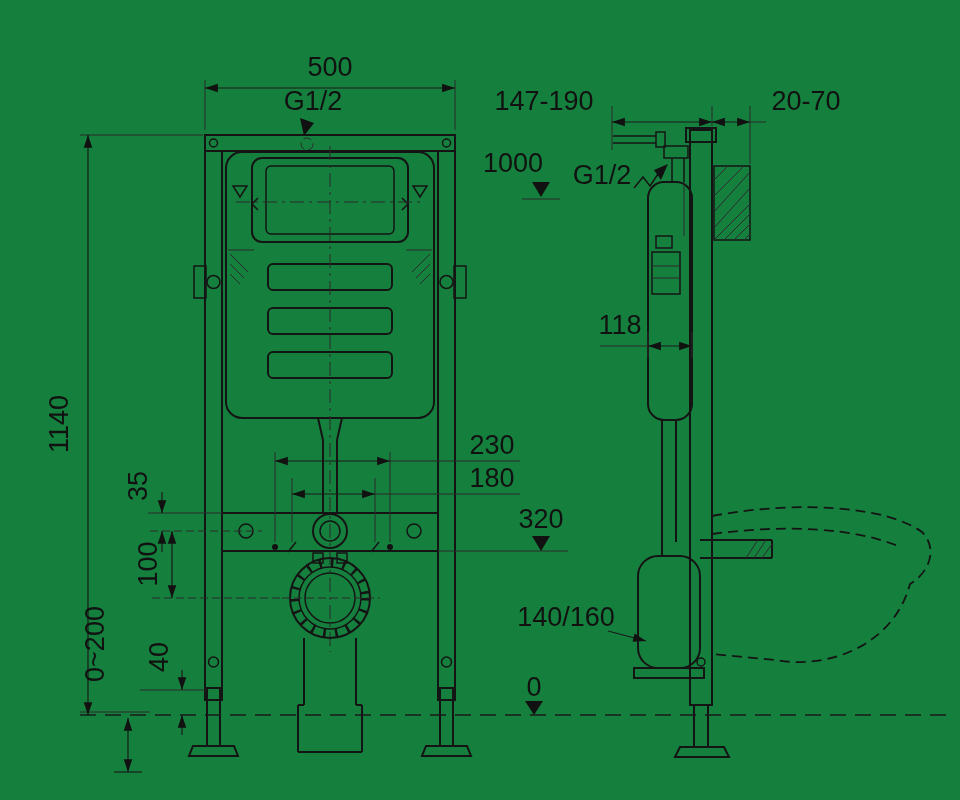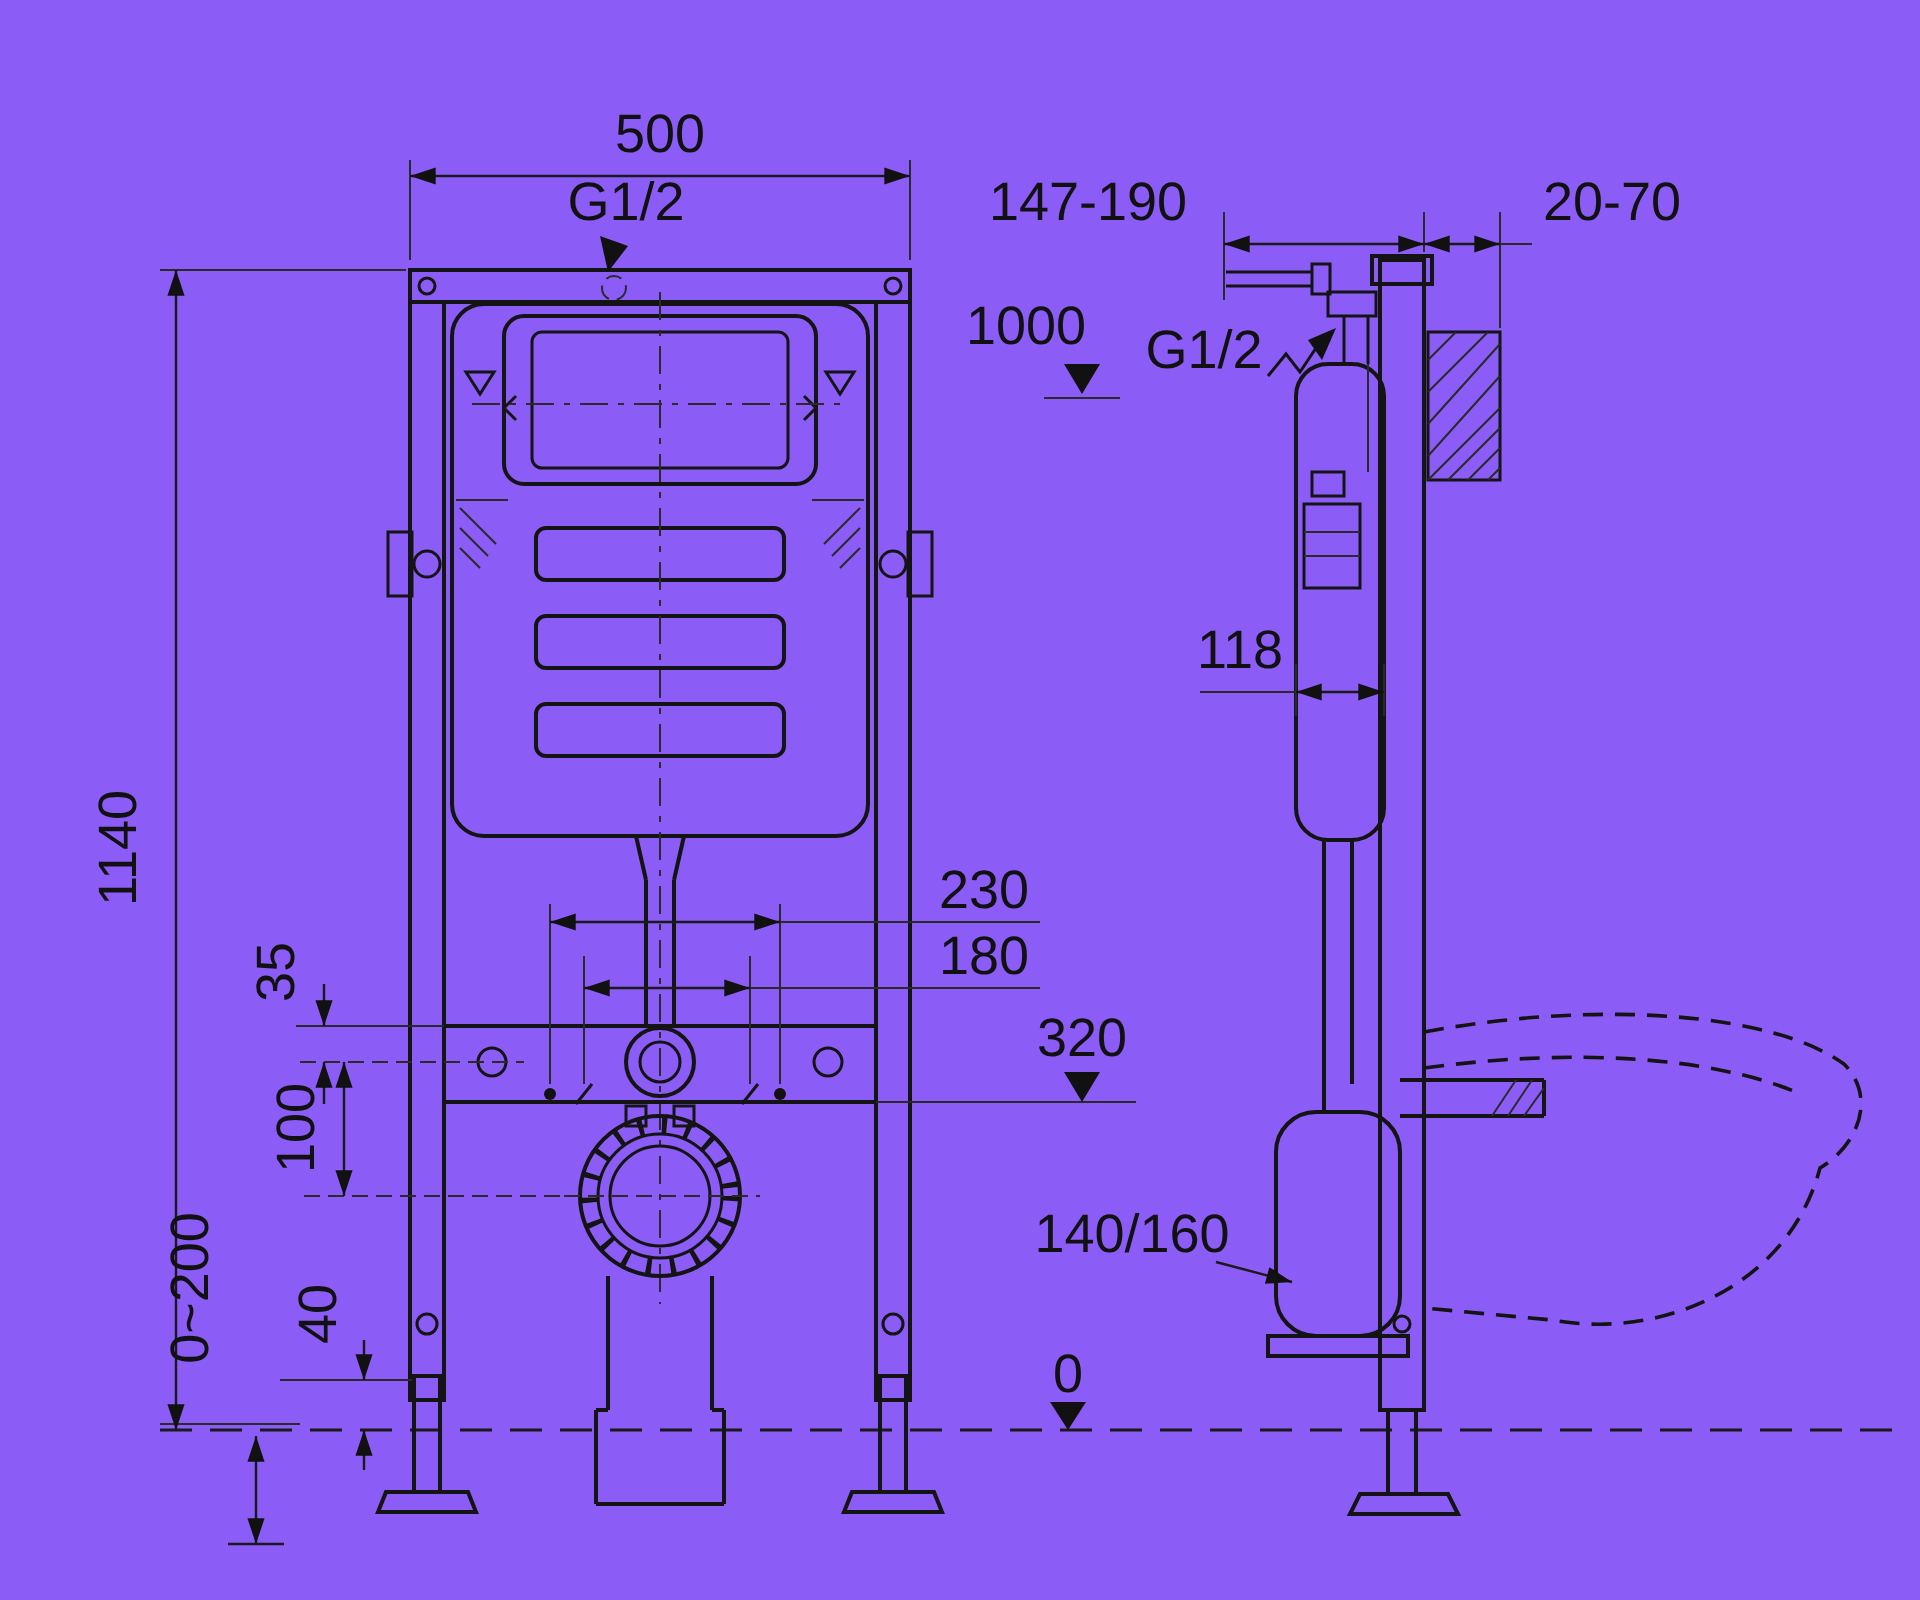--- a/index.html
+++ b/index.html
@@ -1,16 +1,16 @@
 <!DOCTYPE html>
 <html><head>
 <meta charset="utf-8">
 <style>
   html,body{margin:0;padding:0;background:#ffffff;}
-  .canvas{width:960px;height:800px;position:relative;background:#8b5cf6;overflow:hidden;
+  .canvas{width:960px;height:800px;position:relative;background:#15803d;overflow:hidden;
           font-family:"Liberation Sans", sans-serif;}
   svg text{font-family:"Liberation Sans", sans-serif;font-size:27px;fill:#111;}
   .main{stroke:#141414;stroke-width:2;fill:none;}
   .med{stroke:#141414;stroke-width:1.5;fill:none;}
   .thin{stroke:#2a2a2a;stroke-width:1;fill:none;}
   .dim{stroke:#1a1a1a;stroke-width:1.2;fill:none;}
   .dash{stroke:#2a2a2a;stroke-width:1;fill:none;stroke-dasharray:8 4;}
   .cline{stroke:#2a2a2a;stroke-width:1;fill:none;stroke-dasharray:14 5 3 5;}
   .floor{stroke:#1a1a1a;stroke-width:1.6;fill:none;stroke-dasharray:16 9;}
   .fillb{fill:#111;stroke:none;}

